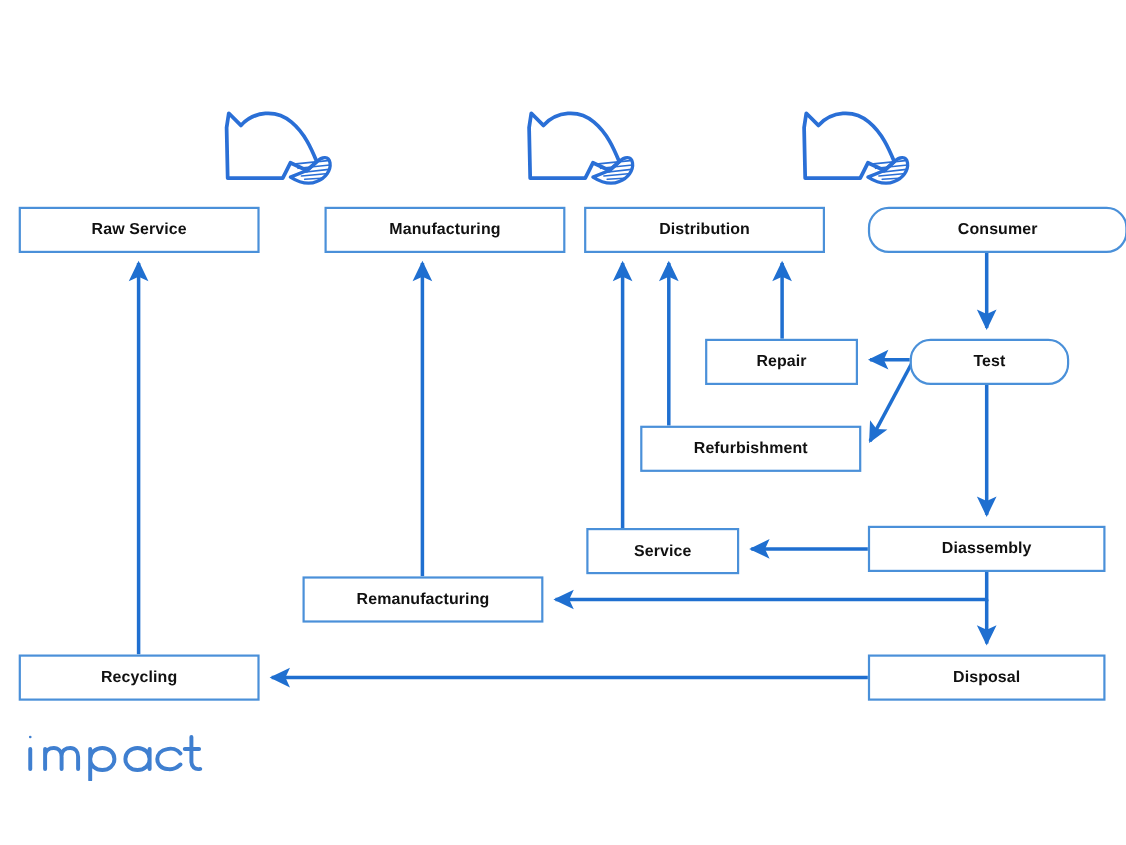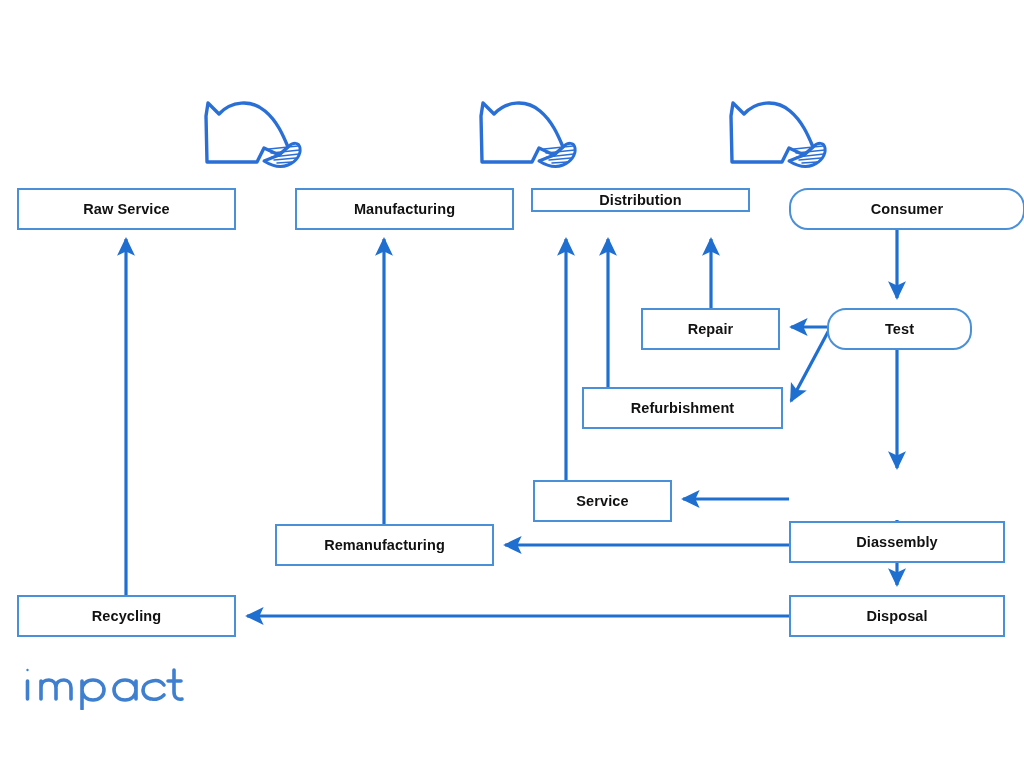--- a/index.html
+++ b/index.html
@@ -148,21 +148,21 @@
   </svg>
 
   <div class="node" style="left:17px; top:188px; width:219px; height:42px;">
     <span class="node-label">Raw Service</span>
   </div>
 
   <div class="node" style="left:275px; top:188px; width:219px; height:42px;margin-left:20px;">
     <span class="node-label">Manufacturing</span>
   </div>
 
-  <div class="node" style="left:531px; top:188px; width:219px; height:24px;">
+  <div class="node" style="left:531px; top:188px; width:219px; height:42px;">
     <span class="node-label">Distribution</span>
   </div>
 
   <div class="node" style="left:789px; top:188px; width:236px; height:42px;border-radius:19px;">
     <span class="node-label">Consumer</span>
   </div>
 
   <div class="node" style="left:641px; top:308px; width:139px; height:42px;">
     <span class="node-label">Repair</span>
   </div>
@@ -172,21 +172,21 @@
   </div>
 
   <div class="node" style="left:582px; top:387px; width:201px; height:42px;">
     <span class="node-label">Refurbishment</span>
   </div>
 
   <div class="node" style="left:533px; top:480px; width:139px; height:42px;">
     <span class="node-label">Service</span>
   </div>
 
-  <div class="node" style="left:789px; top:478px; width:216px; height:42px;margin-top:43px;">
+  <div class="node" style="left:789px; top:478px; width:216px; height:42px;">
     <span class="node-label">Diassembly</span>
   </div>
 
   <div class="node" style="left:275px; top:524px; width:219px; height:42px;">
     <span class="node-label">Remanufacturing</span>
   </div>
 
   <div class="node" style="left:17px; top:595px; width:219px; height:42px;">
     <span class="node-label">Recycling</span>
   </div>

